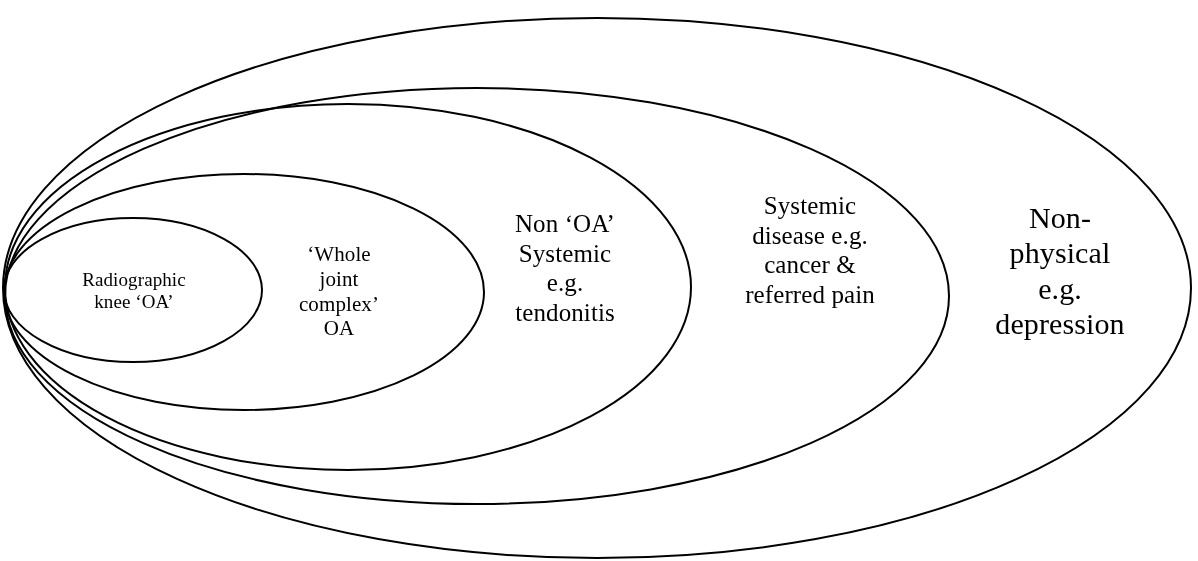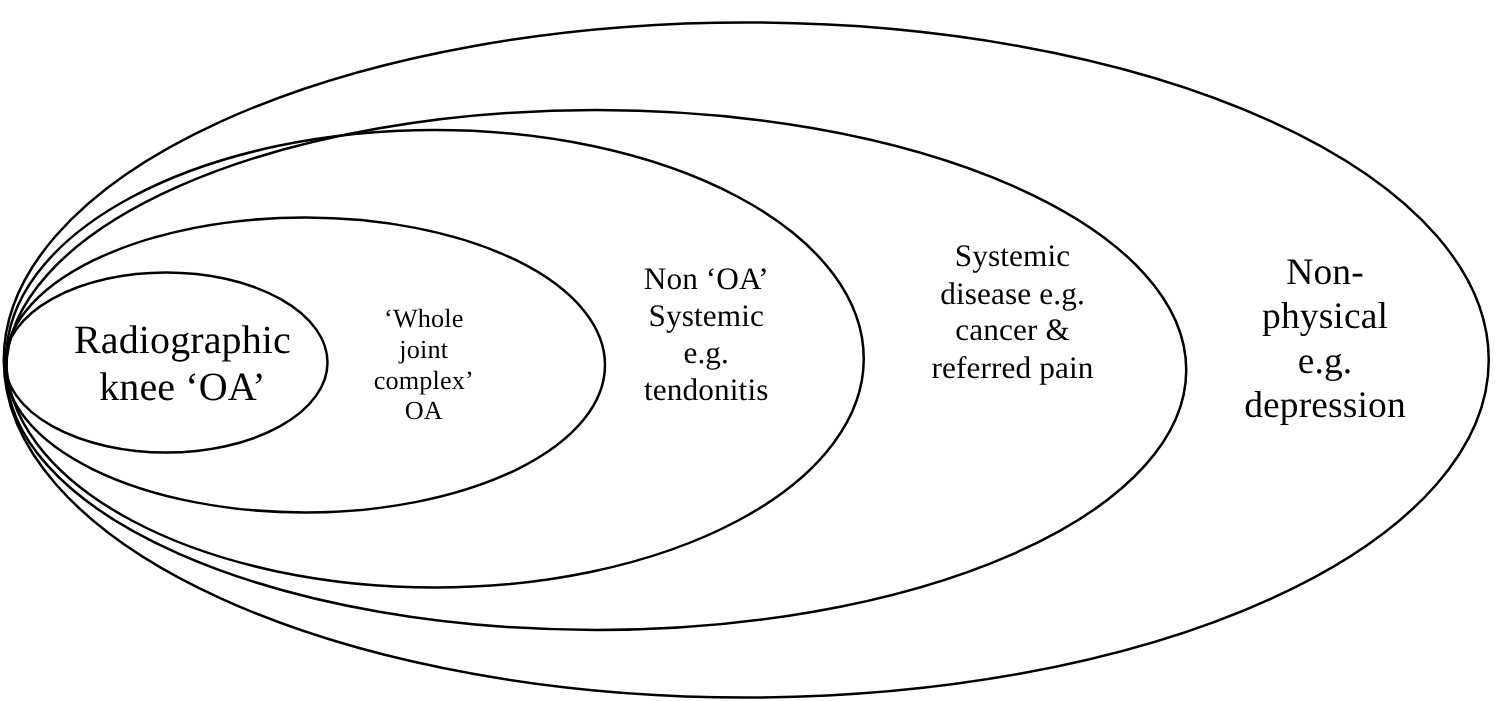--- a/index.html
+++ b/index.html
@@ -31,21 +31,21 @@
   .label {
     position: absolute;
     text-align: center;
     font-family: "Liberation Serif", "DejaVu Serif", serif;
     color: #000000;
     line-height: 1.18;
     white-space: pre-line;
     transform: translate(-50%, -50%);
     letter-spacing: 0.1px;
   }
-  .label-l0 { font-size: 32px; margin-left: 12px; }
+  .label-l0 { font-size: 19px; }
   .label-l1 { font-size: 21px; }
   .label-l2 { font-size: 25px; }
   .label-l3 { font-size: 25px; margin-left: 10px; }
   .label-l4 { font-size: 30px; }
 </style>
 </head>
 <body style="background: rgb(255, 255, 255);">
 
 <div id="diagram-root" style="background: rgb(255, 255, 255);">
 

